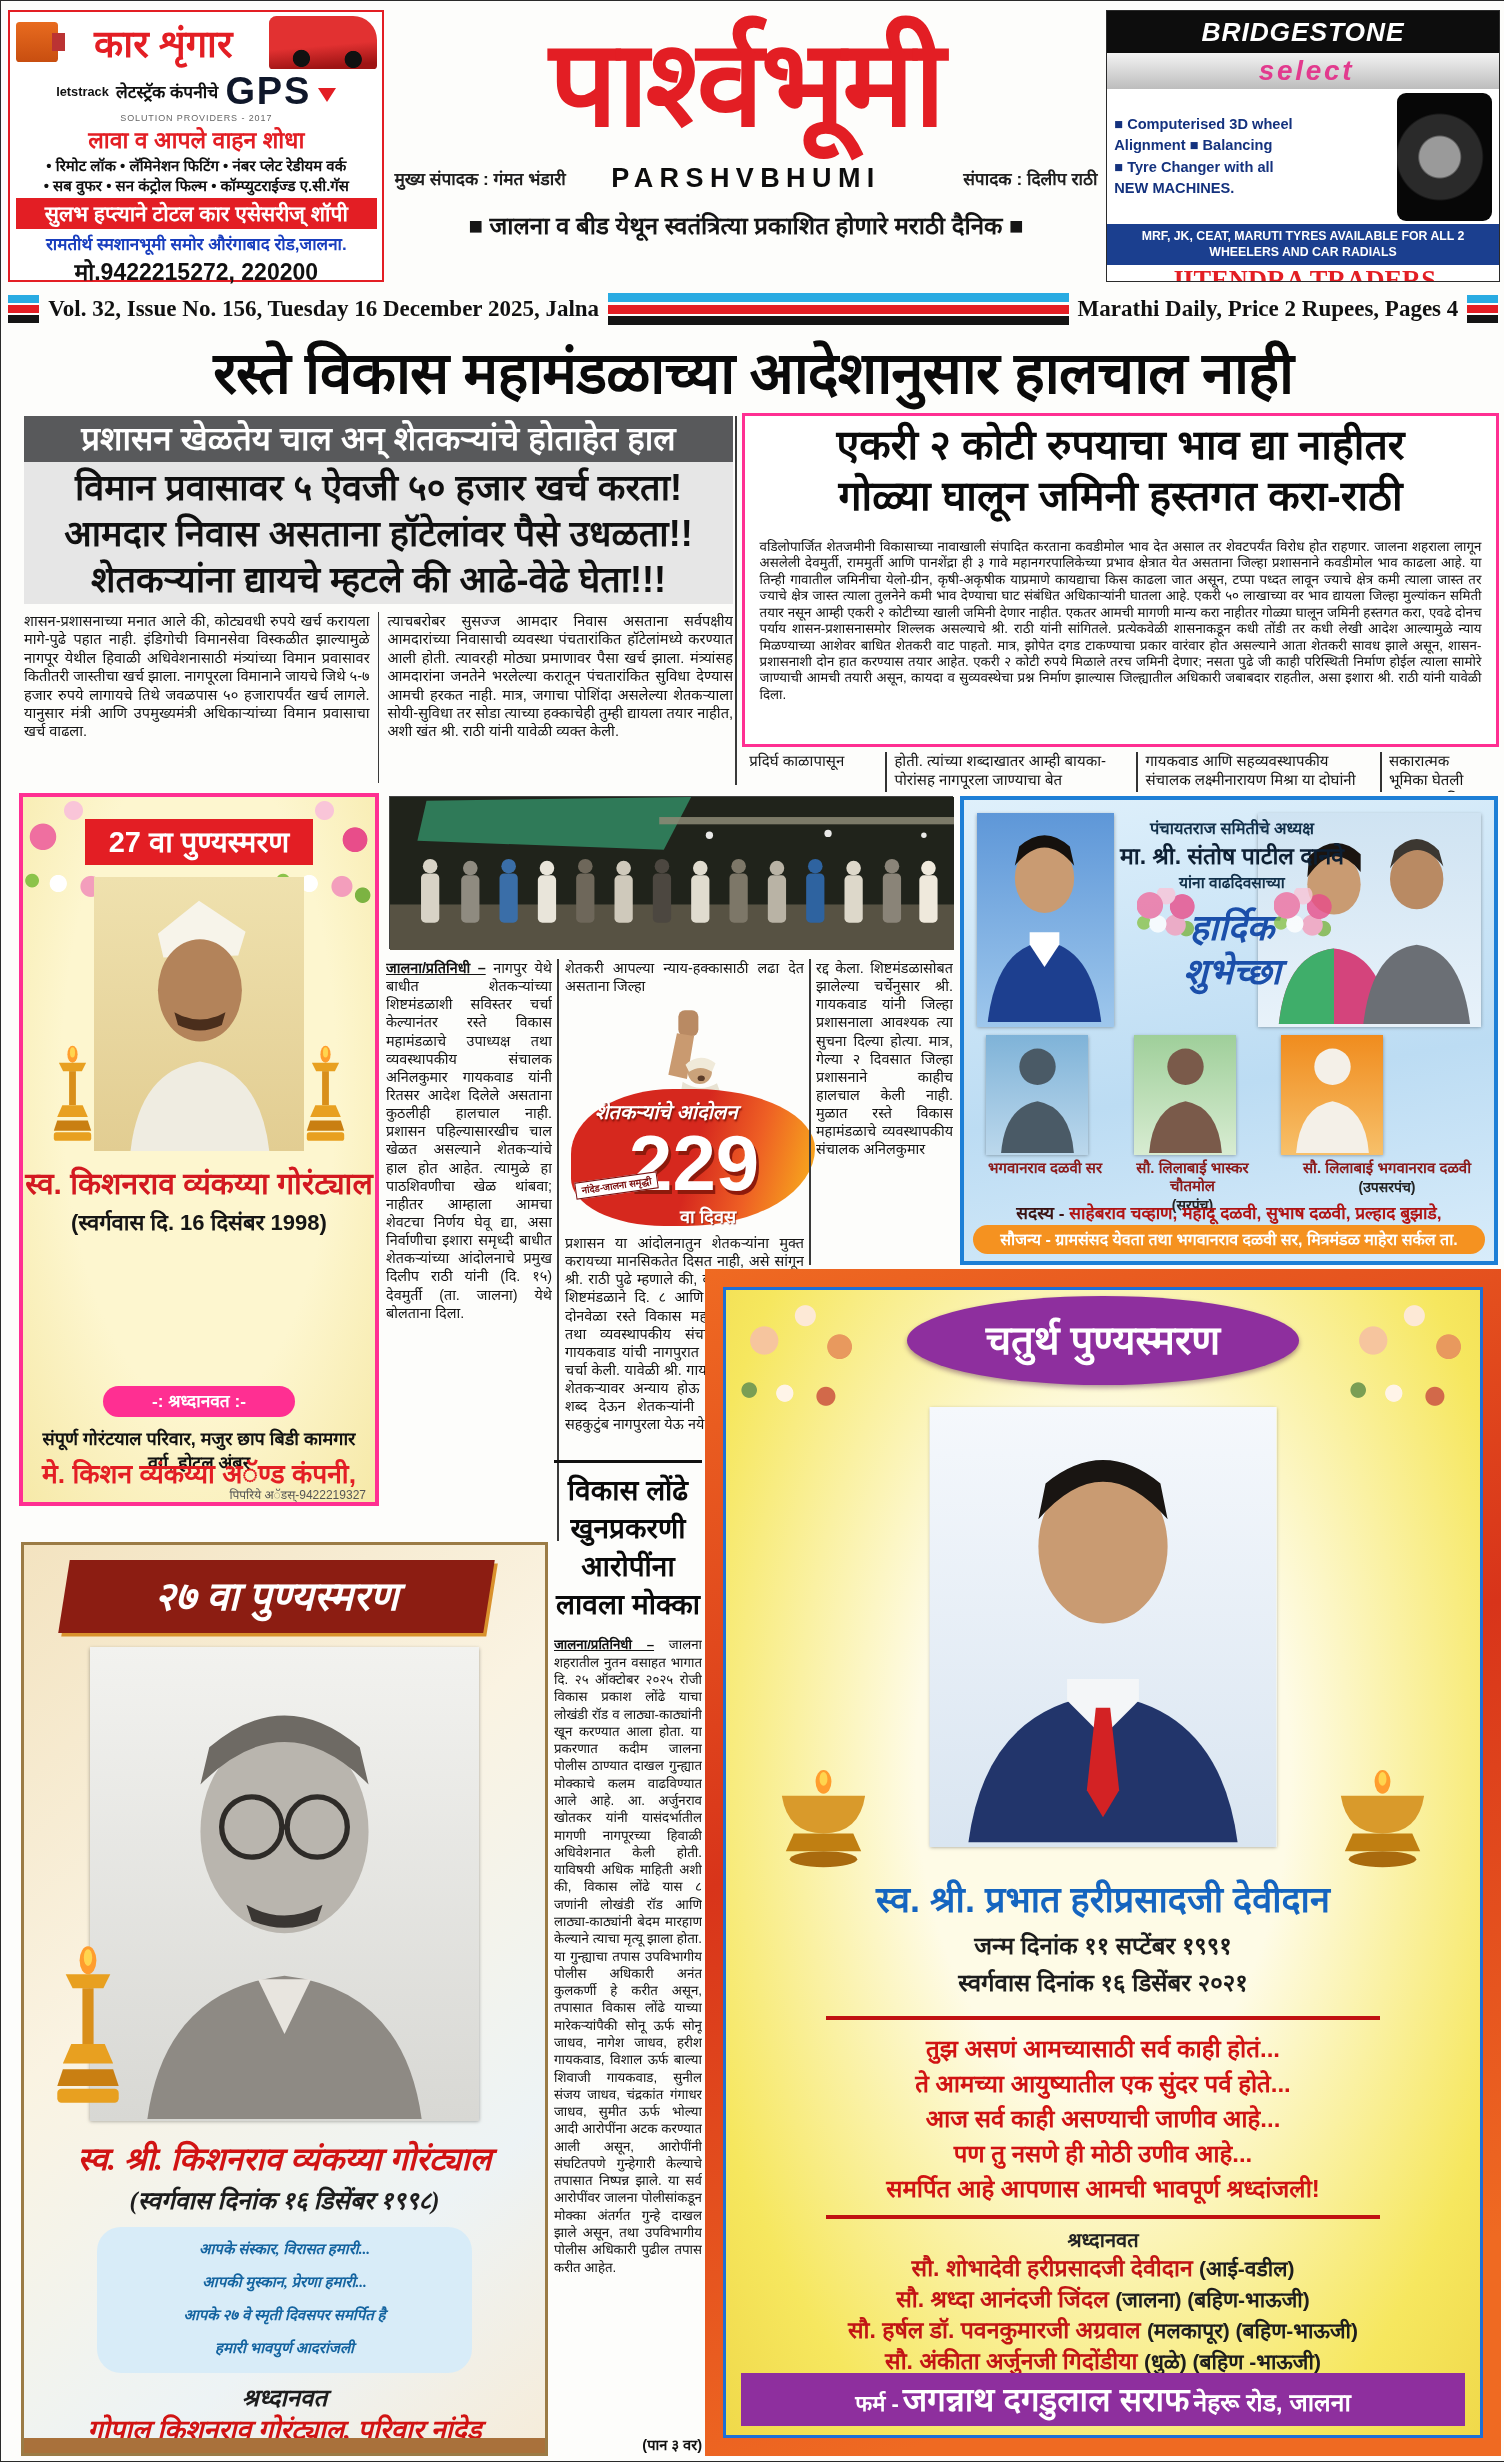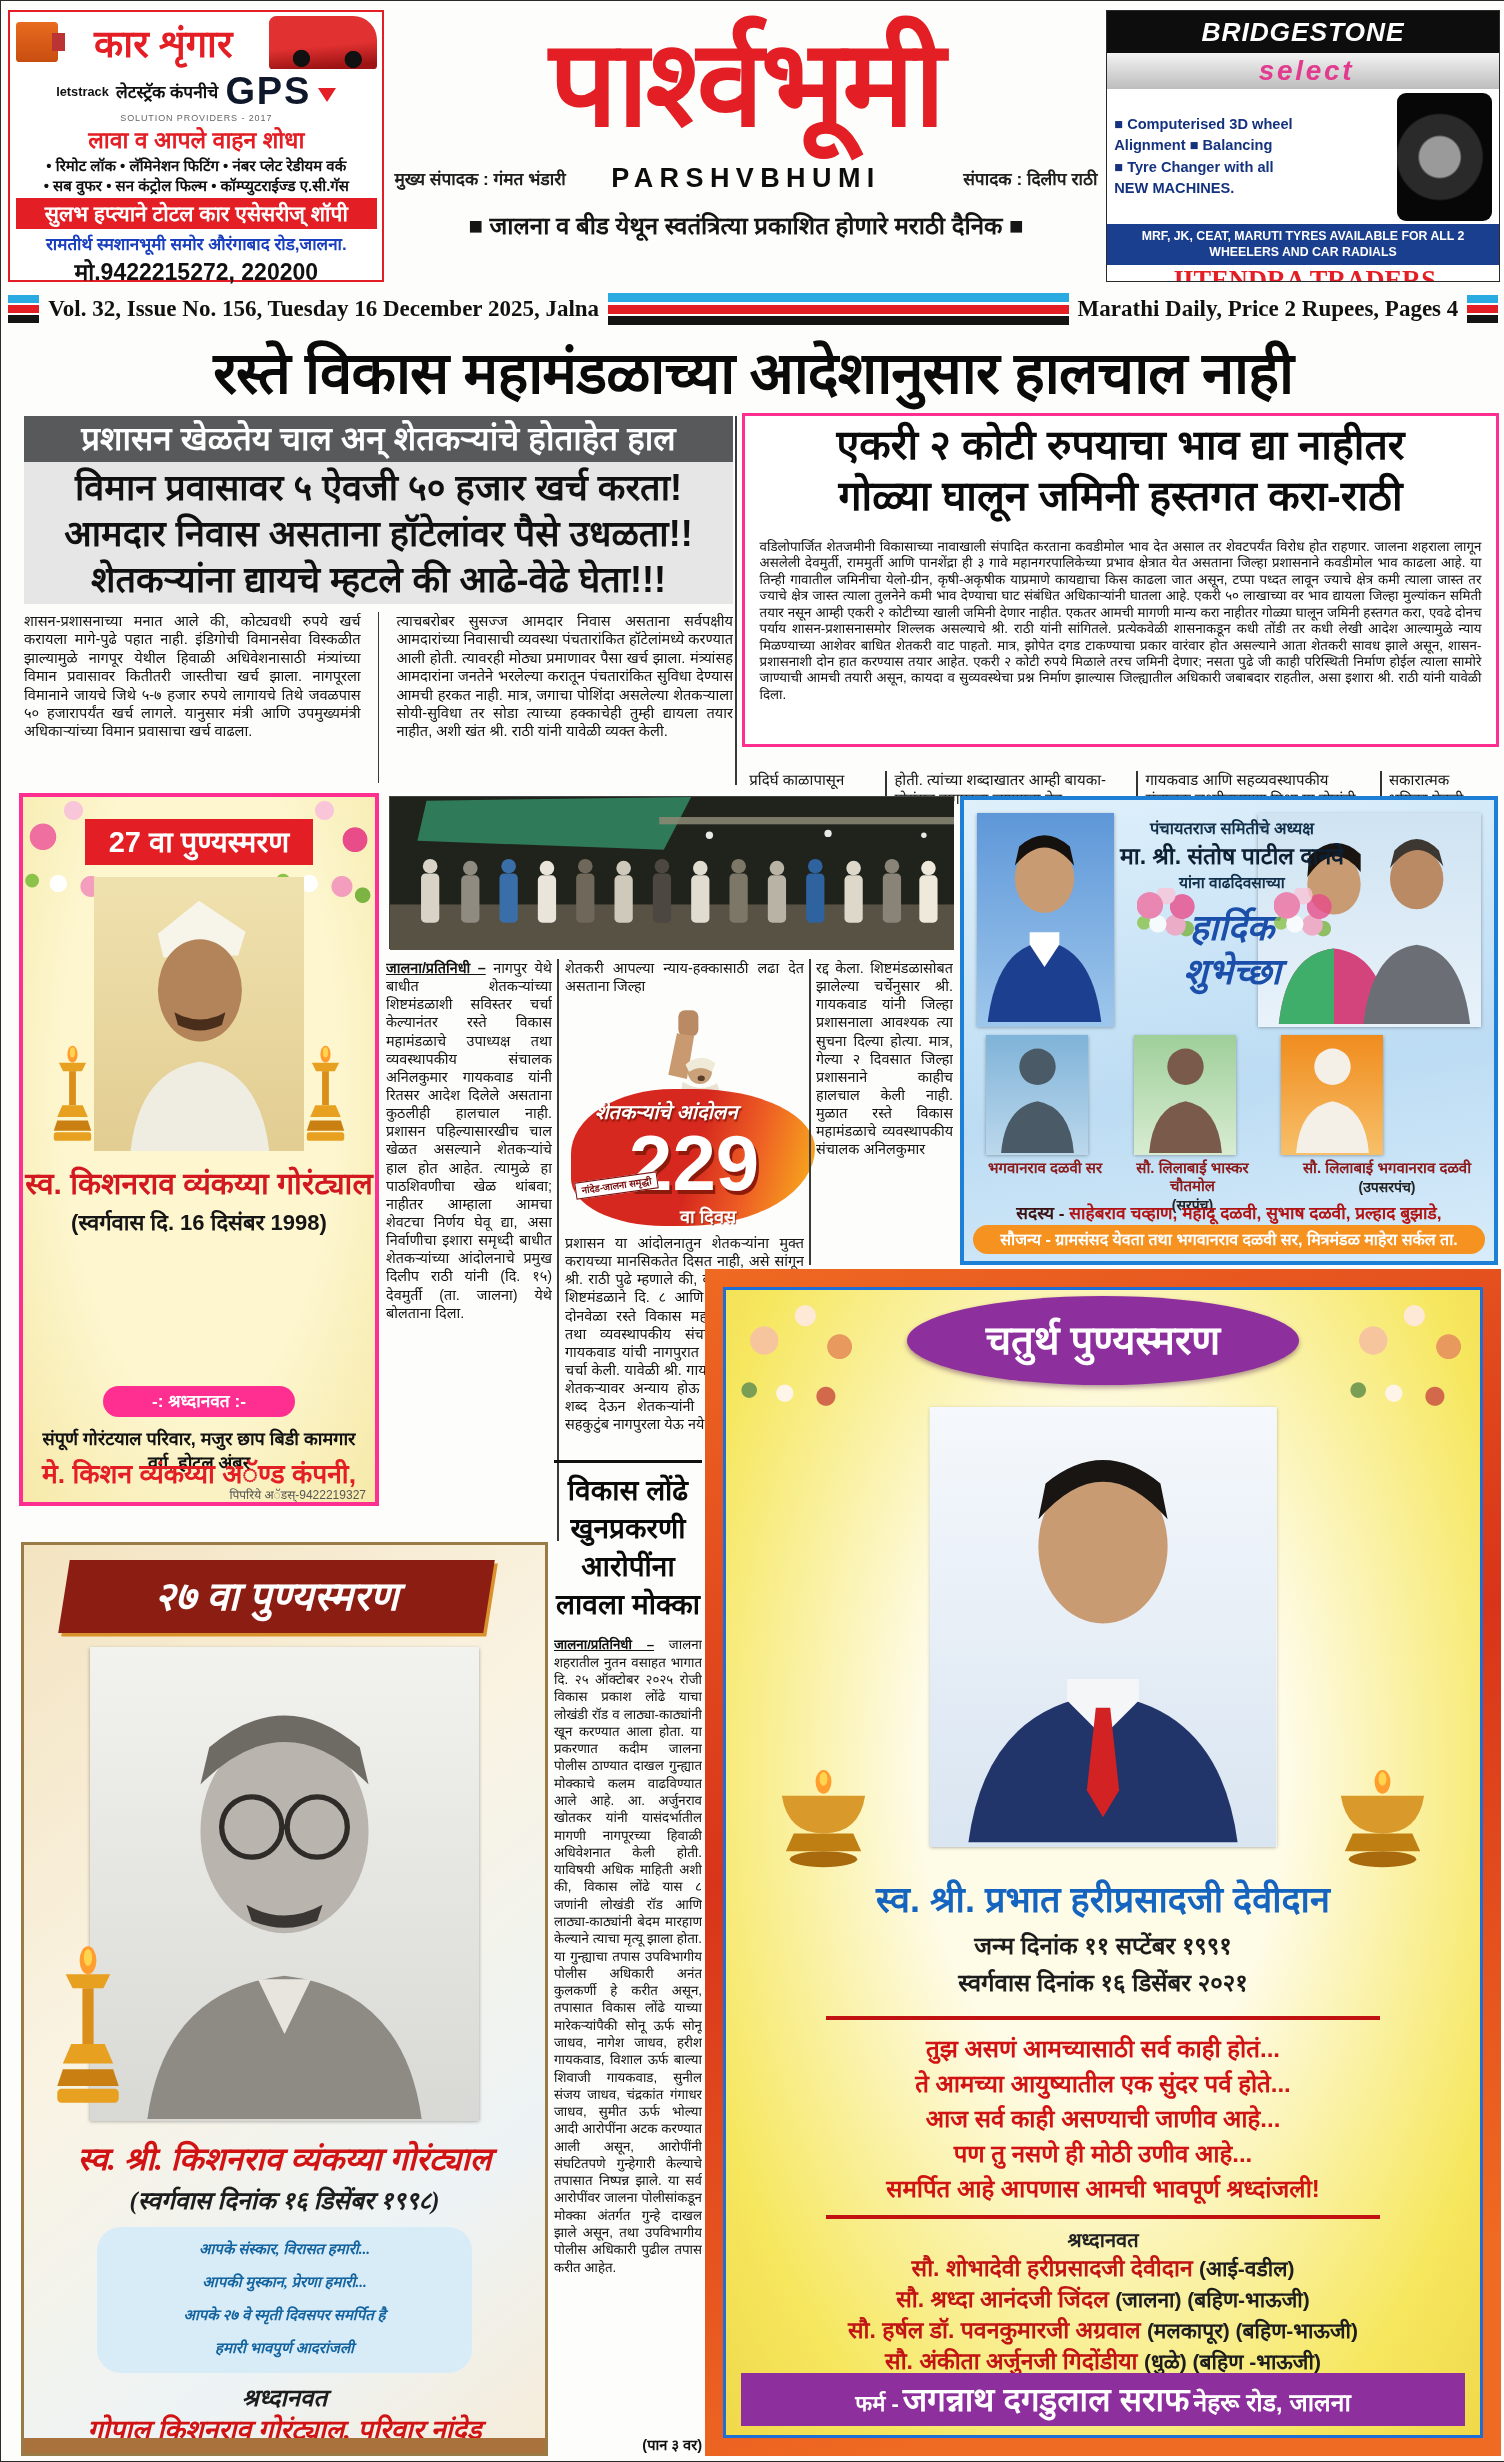--- a/index.html
+++ b/index.html
@@ -45,21 +45,21 @@
   
   .main-head{font-size:58px;font-weight:800;letter-spacing:-0.9px;color:#0a0a0a;}
   .lead-bar{background:#58595b;color:#fff;font-size:33px;font-weight:800;line-height:46px;}
   .lead-box{background:#e6e6e6;}
   .lead-box div{font-size:36px;line-height:46px;font-weight:800;color:#101010;}
   .body-txt{font-size:14.6px;line-height:1.26;color:#141414;overflow:hidden;}
   .vrule{background:#3a3a3a;width:1.8px;}
   .story1{border:3.6px solid #ff2f92;background:#fff;padding:3.6px 14.6px;overflow:hidden;}
   .story1 .h{font-size:41px;line-height:51px;font-weight:800;color:#0b0b0b;}
   .story1 .b{font-size:13.3px;line-height:1.24;margin-top:17px;}
-  .strip{display:flex;font-size:15px;line-height:1.25;color:#141414;margin-top:19px;}
+  .strip{display:flex;font-size:15px;line-height:1.25;color:#141414;}
   .strip>div{padding:0 7.3px;overflow:hidden;}
   .strip .dv{width:1.8px;background:#333;padding:0;}
   
   .obitA{border:4.6px solid #ff2f92;background:radial-gradient(ellipse at 50% 40%, #fdf6cf 55%, #f6e9a8);overflow:hidden;}
   .roses{background:
     radial-gradient(circle at 22% 30%, #ef6fa0 0 12.8px, transparent 13.7px),
     radial-gradient(circle at 50% 12%, #f9c5d8 0 9px, transparent 10px),
     radial-gradient(circle at 78% 32%, #e84d8a 0 12px, transparent 12.8px),
     radial-gradient(circle at 36% 62%, #ffffff 0 8.2px, transparent 9px),
     radial-gradient(circle at 66% 64%, #f39ebc 0 10px, transparent 11px),
@@ -237,21 +237,21 @@
   </div>
 
   <div class="abs ctr main-head" style="left:13.7px;top:330px;width:1477px">रस्ते विकास महामंडळाच्या आदेशानुसार हालचाल नाही</div>
 
   <div class="abs ctr lead-bar" style="left:23px;top:415px;width:709px;height:46px">प्रशासन खेळतेय चाल अन् शेतकऱ्यांचे होताहेत हाल</div>
   <div class="abs ctr lead-box" style="left:23px;top:461px;width:709px;height:142px;padding-top:2.7px">
     <div>विमान प्रवासावर ५ ऐवजी ५० हजार खर्च करता!</div>
     <div>आमदार निवास असताना हॉटेलांवर पैसे उधळता!!</div>
     <div>शेतकऱ्यांना द्यायचे म्हटले की आढे-वेढे घेता!!!</div>
   </div>
-  <div class="abs" style="left:23px;top:611px;width:709px;height:171px;display:flex;gap:17px">
+  <div class="abs" style="left:23px;top:611px;width:709px;height:171px;display:flex;gap:8px">
     <div class="body-txt jst" style="flex:1">शासन-प्रशासनाच्या मनात आले की, कोट्यवधी रुपये खर्च करायला मागे-पुढे पहात नाही. इंडिगोची विमानसेवा विस्कळीत झाल्यामुळे नागपूर येथील हिवाळी अधिवेशनासाठी मंत्र्यांच्या विमान प्रवासावर कितीतरी जास्तीचा खर्च झाला. नागपूरला विमानाने जायचे जिथे ५-७ हजार रुपये लागायचे तिथे जवळपास ५० हजारापर्यंत खर्च लागले. यानुसार मंत्री आणि उपमुख्यमंत्री अधिकाऱ्यांच्या विमान प्रवासाचा खर्च वाढला.</div>
     <div class="vrule"></div>
     <div class="body-txt jst" style="flex:1">त्याचबरोबर सुसज्ज आमदार निवास असताना सर्वपक्षीय आमदारांच्या निवासाची व्यवस्था पंचतारांकित हॉटेलांमध्ये करण्यात आली होती. त्यावरही मोठ्या प्रमाणावर पैसा खर्च झाला. मंत्र्यांसह आमदारांना जनतेने भरलेल्या करातून पंचतारांकित सुविधा देण्यास आमची हरकत नाही. मात्र, जगाचा पोशिंदा असलेल्या शेतकऱ्याला सोयी-सुविधा तर सोडा त्याच्या हक्काचेही तुम्ही द्यायला तयार नाहीत, अशी खंत श्री. राठी यांनी यावेळी व्यक्त केली.</div>
   </div>
   <div class="abs vrule" style="left:734px;top:415px;height:369px"></div>
 
   <div class="abs story1" style="left:741px;top:412px;width:757px;height:334px">
     <div class="ctr h">एकरी २ कोटी रुपयाचा भाव द्या नाहीतर</div>
     <div class="ctr h">गोळ्या घालून जमिनी हस्तगत करा-राठी</div>
     <div class="jst b">वडिलोपार्जित शेतजमीनी विकासाच्या नावाखाली संपादित करताना कवडीमोल भाव देत असाल तर शेवटपर्यंत विरोध होत राहणार. जालना शहराला लागून असलेली देवमुर्ती, राममुर्ती आणि पानशेंद्रा ही ३ गावे महानगरपालिकेच्या प्रभाव क्षेत्रात येत असताना जिल्हा प्रशासनाने कवडीमोल भाव काढला आहे. या तिन्ही गावातील जमिनीचा येलो-ग्रीन, कृषी-अकृषीक याप्रमाणे कायद्याचा किस काढला जात असून, टप्पा पध्दत लावून ज्याचे क्षेत्र कमी त्याला जास्त तर ज्याचे क्षेत्र जास्त त्याला तुलनेने कमी भाव देण्याचा घाट संबंधित अधिकाऱ्यांनी घातला आहे. एकरी ५० लाखाच्या वर भाव द्यायला जिल्हा मुल्यांकन समिती तयार नसून आम्ही एकरी २ कोटीच्या खाली जमिनी देणार नाहीत. एकतर आमची मागणी मान्य करा नाहीतर गोळ्या घालून जमिनी हस्तगत करा, एवढे दोनच पर्याय शासन-प्रशासनासमोर शिल्लक असल्याचे श्री. राठी यांनी सांगितले. प्रत्येकवेळी शासनाकडून कधी तोंडी तर कधी लेखी आदेश आल्यामुळे न्याय मिळण्याच्या आशेवर बाधित शेतकरी वाट पाहतो. मात्र, झोपेत दगड टाकण्याचा प्रकार वारंवार होत असल्याने आता शेतकरी सावध झाले असून, शासन-प्रशासनाशी दोन हात करण्यास तयार आहेत. एकरी २ कोटी रुपये मिळाले तरच जमिनी देणार; नसता पुढे जी काही परिस्थिती निर्माण होईल त्याला सामोरे जाण्याची आमची तयारी असून, कायदा व सुव्यवस्थेचा प्रश्न निर्माण झाल्यास जिल्ह्यातील अधिकारी जबाबदार राहतील, असा इशारा श्री. राठी यांनी यावेळी दिला.</div>

